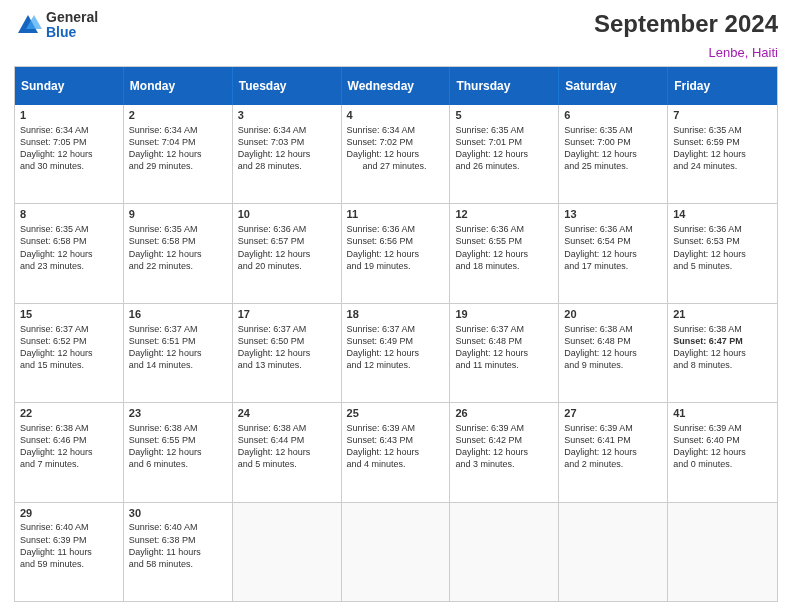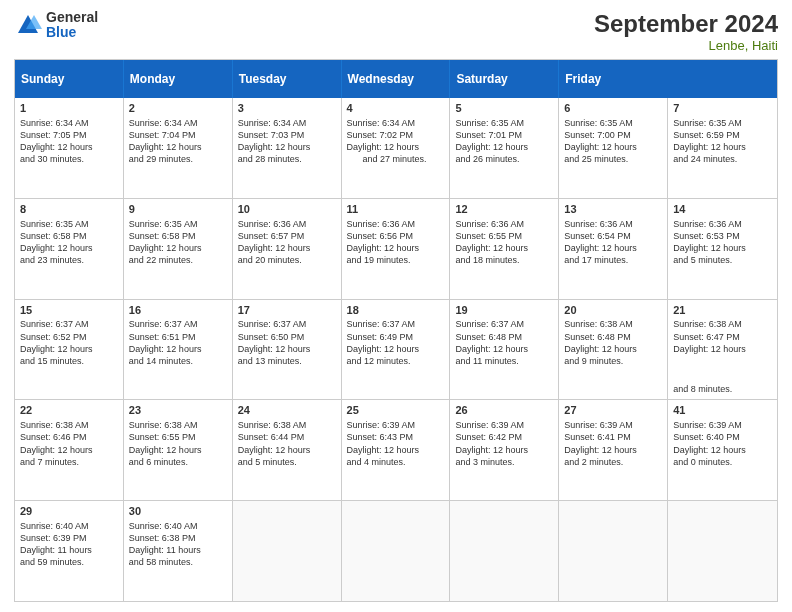--- a/index.html
+++ b/index.html
@@ -35,21 +35,22 @@
     .title-block {
       text-align: right;
     }
     .month-title {
       font-size: 24px;
       font-weight: bold;
       color: #333;
     }
     .location {
       font-size: 13px;
-      color: #4d7c0f;
+      color: #a21caf;
+      margin-top: 7px;
     }
     .calendar {
       flex: 1;
       display: flex;
       flex-direction: column;
       border: 1px solid #ccc;
     }
     .cal-header {
       display: grid;
       grid-template-columns: repeat(7, 1fr);
@@ -113,20 +114,21 @@
       <div class="location">Lenbe, Haiti</div>
     </div>
   </div>
 
   <div class="calendar">
     <div class="cal-header" id="cal-header">
         <div class="cal-header-cell">Sunday</div>
         <div class="cal-header-cell">Monday</div>
         <div class="cal-header-cell">Tuesday</div>
         <div class="cal-header-cell">Wednesday</div>
+        <div class="cal-header-cell">Thursday</div>
         <div class="cal-header-cell">Saturday</div>
         <div class="cal-header-cell">Friday</div>
       </div>
     <div class="cal-body" id="cal-body">
         <div class="cal-row">
           <div class="cal-cell">
             <span class="day-num">1</span>
             <span style="display: block;">Sunrise: 6:34 AM</span>
             <span style="display: block;">Sunset: 7:05 PM</span>
             <span style="display: block;">Daylight: 12 hours</span>
@@ -265,23 +267,23 @@
           <div class="cal-cell">
             <span class="day-num">20</span>
             <span style="display: block;">Sunrise: 6:38 AM</span>
             <span style="display: block;">Sunset: 6:48 PM</span>
             <span style="display: block;">Daylight: 12 hours</span>
             <span style="display: block;">and 9 minutes.</span>
           </div>
           <div class="cal-cell">
             <span class="day-num">21</span>
             <span style="display: block;">Sunrise: 6:38 AM</span>
-            <span style="display: block;">Sunset: 6:47 PM</span>
-            <span style="display: block;">Daylight: 12 hours</span>
-            <span style="display: block; margin-top: 28px;">and 8 minutes.</span>
+            <span style="display: block; font-weight: bold;">Sunset: 6:47 PM</span>
+            <span style="display: block;">Daylight: 12 hours</span>
+            <span style="display: block;">and 8 minutes.</span>
           </div>
         </div>
         <div class="cal-row">
           <div class="cal-cell">
             <span class="day-num">22</span>
             <span style="display: block;">Sunrise: 6:38 AM</span>
             <span style="display: block;">Sunset: 6:46 PM</span>
             <span style="display: block;">Daylight: 12 hours</span>
             <span style="display: block;">and 7 minutes.</span>
           </div>

